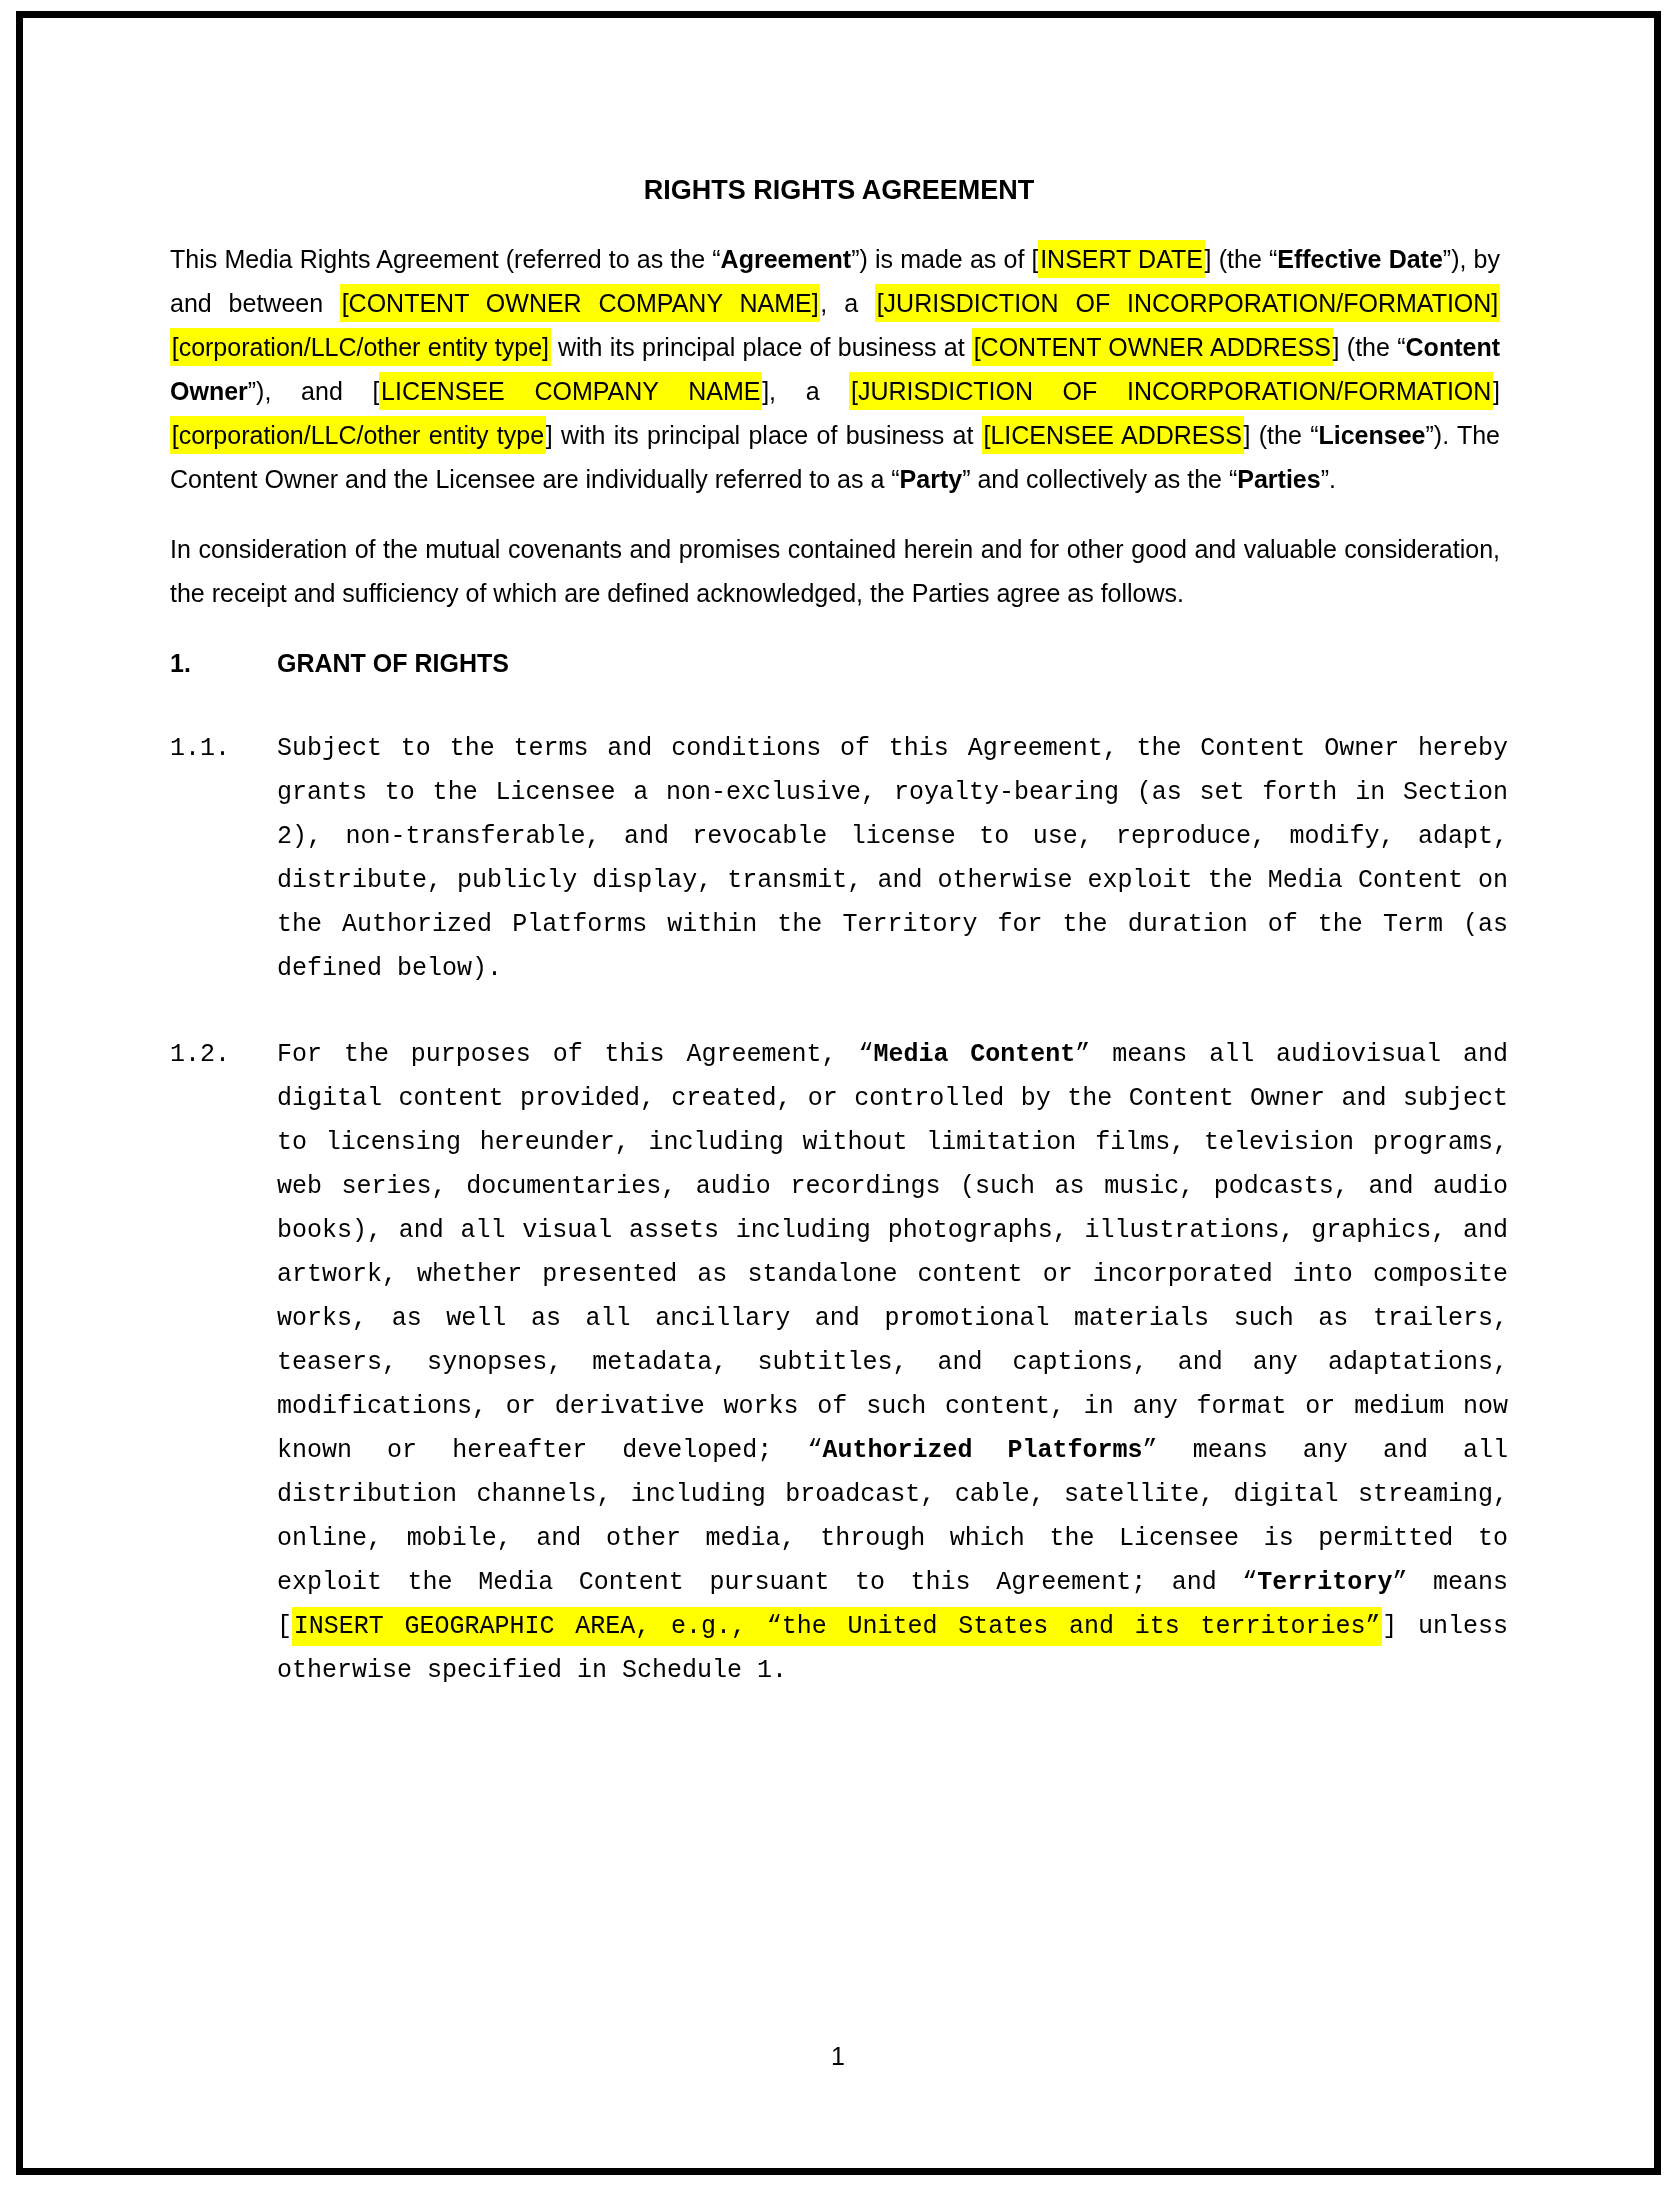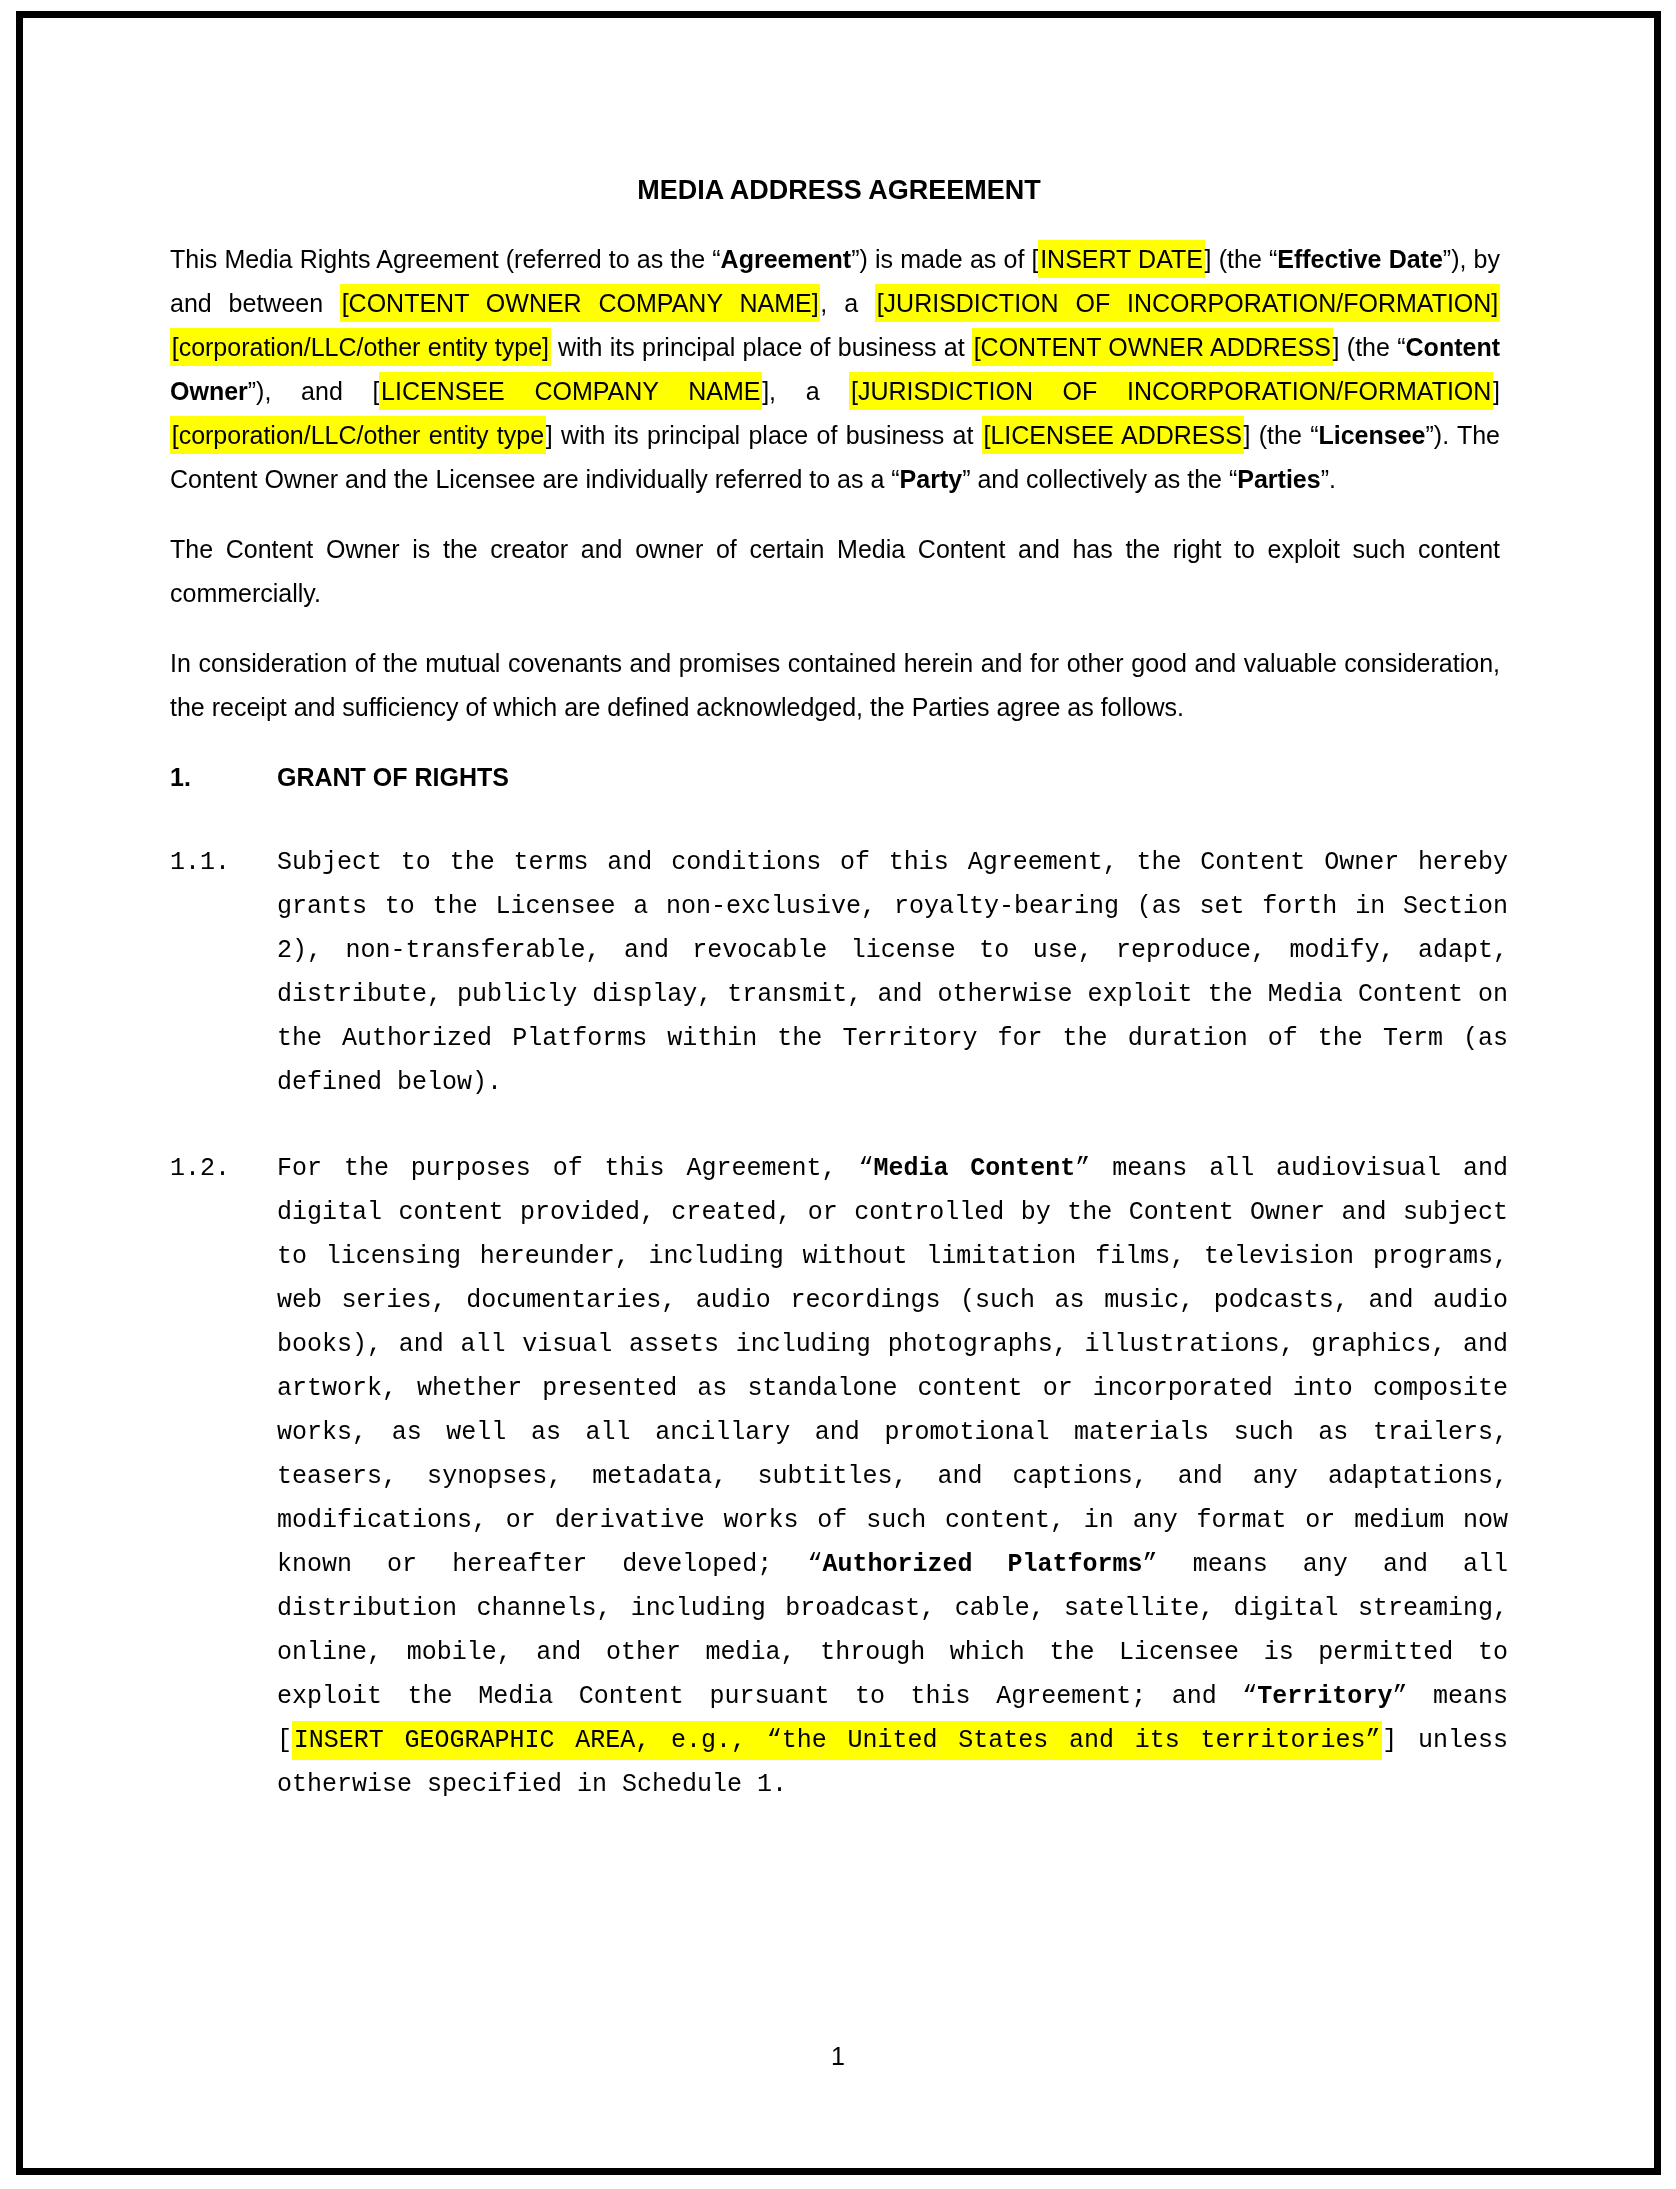--- a/index.html
+++ b/index.html
@@ -79,24 +79,23 @@
     font-size: 25px;
     line-height: 31px;
   }
 </style>
 </head>
 <body>
 
 <div class="page-root">
   <div class="frame"></div>
   <div class="content">
-    <h1 class="title">MEDIA ADDRESS AGREEMENT</h1>
+    <h1 class="title">RIGHTS RIGHTS AGREEMENT</h1>
     <div id="paragraphs">
         <p class="body"><span>This Media Rights Agreement (referred to as the “</span><span class="b">Agreement</span><span>”) is made as of [</span><mark>INSERT DATE</mark><span>] (the “</span><span class="b">Effective Date</span><span>”), by and between </span><mark>[CONTENT OWNER COMPANY NAME]</mark><span>, a </span><mark>[JURISDICTION OF INCORPORATION/FORMATION]</mark><span> </span><mark>[corporation/LLC/other entity type]</mark><span> with its principal place of business at </span><mark>[CONTENT OWNER ADDRESS</mark><span>] (the “</span><span class="b">Content Owner</span><span>”), and [</span><mark>LICENSEE COMPANY NAME</mark><span>], a </span><mark>[JURISDICTION OF INCORPORATION/FORMATION</mark><span>] </span><mark>[corporation/LLC/other entity type</mark><span>] with its principal place of business at </span><mark>[LICENSEE ADDRESS</mark><span>] (the “</span><span class="b">Licensee</span><span>”). The Content Owner and the Licensee are individually referred to as a “</span><span class="b">Party</span><span>” and collectively as the “</span><span class="b">Parties</span><span>”.</span></p>
-        <p class="body"><span>The Content Owner is the creator and owner of certain Media Content and has the right to exploit such content commercially.</span></p>
         <p class="body"><span>In consideration of the mutual covenants and promises contained herein and for other good and valuable consideration, the receipt and sufficiency of which are defined acknowledged, the Parties agree as follows.</span></p>
         <div class="hang heading"><span class="num">1.</span><span class="txt"><span class="b">GRANT OF RIGHTS</span></span></div>
         <div class="hang clause"><span class="num">1.1.</span><span class="txt"><span>Subject to the terms and conditions of this Agreement, the Content Owner hereby grants to the Licensee a non-exclusive, royalty-bearing (as set forth in Section 2), non-transferable, and revocable license to use, reproduce, modify, adapt, distribute, publicly display, transmit, and otherwise exploit the Media Content on the Authorized Platforms within the Territory for the duration of the Term (as defined below).</span></span></div>
         <div class="hang clause"><span class="num">1.2.</span><span class="txt"><span>For the purposes of this Agreement, “</span><span class="b">Media Content</span><span>”  means all audiovisual and digital content provided, created, or controlled by the Content Owner and subject to licensing hereunder, including without limitation films, television programs, web series, documentaries, audio recordings (such as music, podcasts, and audio books), and all visual assets including photographs, illustrations, graphics, and artwork, whether presented as standalone content or incorporated into composite works, as well as all ancillary and promotional materials such as trailers, teasers, synopses, metadata, subtitles, and captions, and any adaptations, modifications, or derivative works of such content, in any format or medium now known or hereafter developed; “</span><span class="b">Authorized Platforms</span><span>” means any and all distribution channels, including broadcast, cable, satellite, digital streaming, online, mobile, and other media, through which the Licensee is permitted to exploit the Media Content pursuant to this Agreement; and “</span><span class="b">Territory</span><span>” means [</span><mark>INSERT GEOGRAPHIC AREA, e.g., “the United States and its territories”</mark><span>] unless otherwise specified in Schedule 1.</span></span></div>
       </div>
   </div>
   <div class="pageno">1</div>
 </div>
 
 

